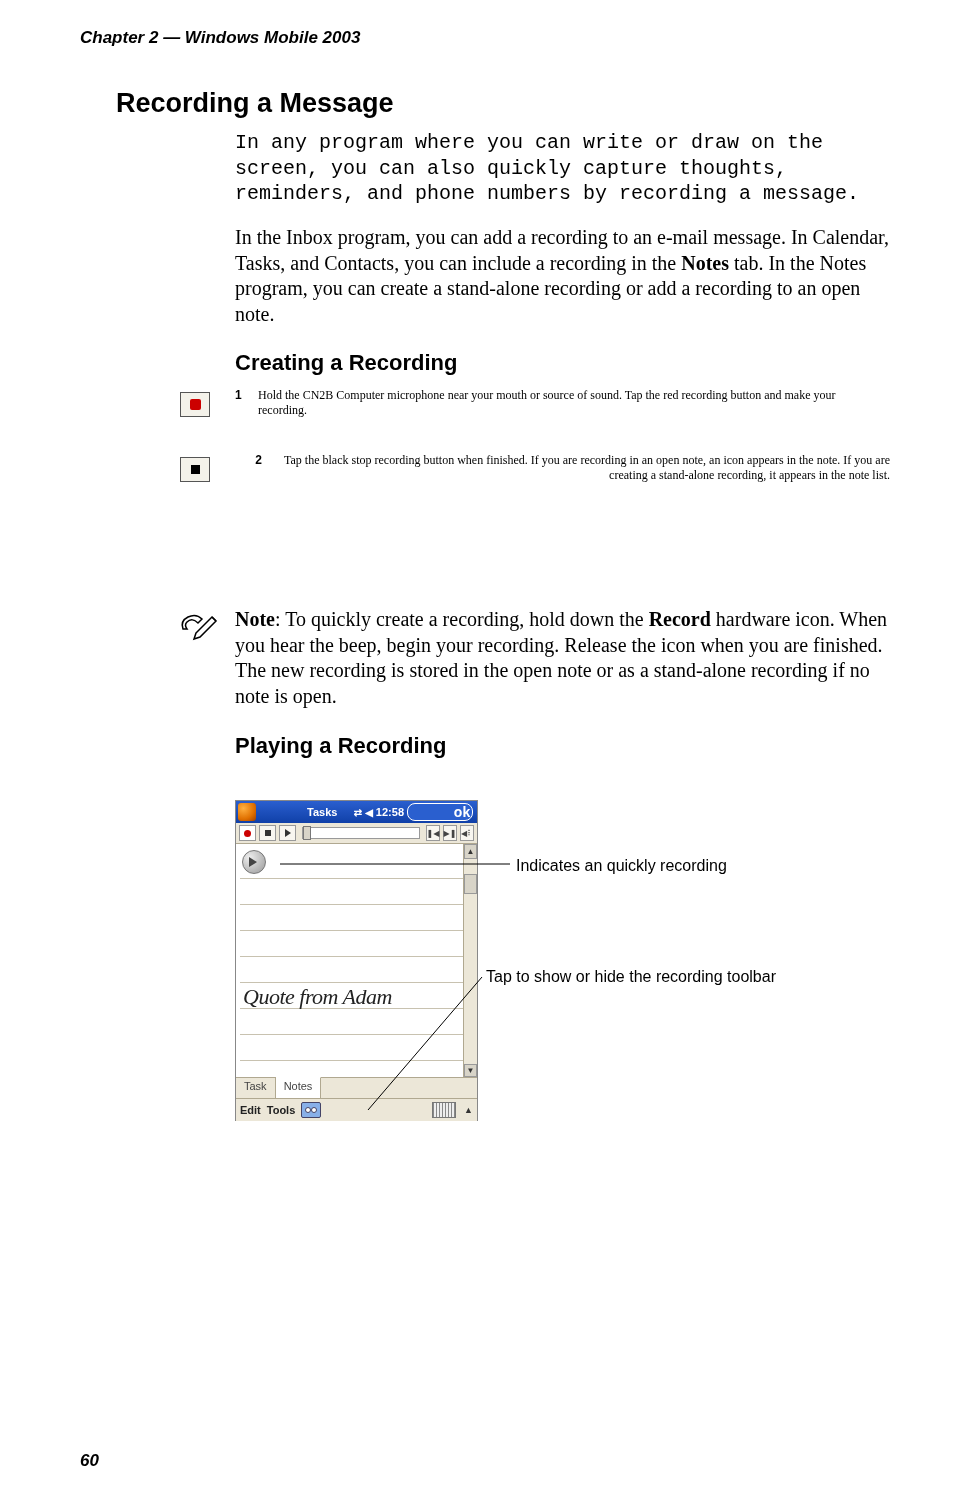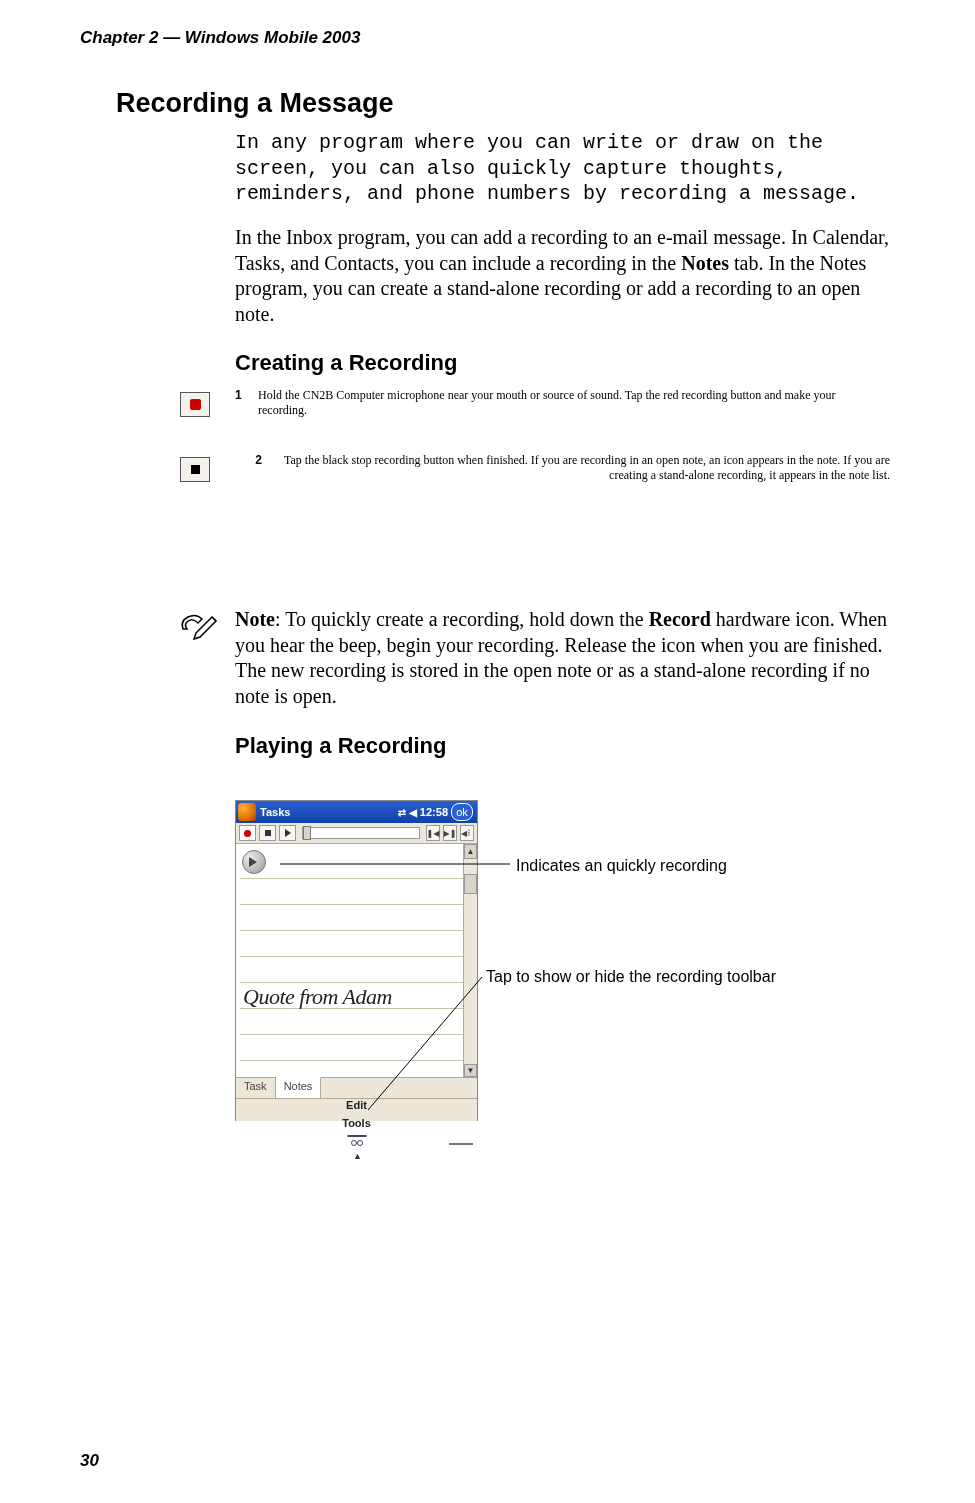--- a/index.html
+++ b/index.html
@@ -144,27 +144,27 @@
     position: relative;
   }
   .ss-start {
     width: 18px;
     height: 18px;
     border-radius: 3px;
     background: radial-gradient(circle at 30% 30%, #ffb040, #e07000 60%, #a04000);
     margin-right: 4px;
     flex: none;
   }
-  .ss-title-text { flex: 1; }
+  .ss-title-text { flex: 1; margin-left: 47px; }
   .ss-status { display: flex; align-items: center; gap: 3px; margin-right: 2px; }
   .ss-ok {
     width: 20px; height: 16px; border-radius: 8px;
     background: #2a5fcf; border: 1px solid #fff;
-    color:#fff; font-size:11px; font-weight:normal;
-    display:flex; align-items:center; justify-content:center;
+    color:#fff; font-size:14px; font-weight:bold;
+    display:flex; align-items:center; justify-content:center;padding-left:44px;
   }
   .ss-toolbar {
     height: 20px;
     background: #ece7d8;
     border-bottom: 1px solid #b0a890;
     display: flex;
     align-items: center;
     padding: 0 3px;
     gap: 3px;
   }
@@ -258,21 +258,20 @@
     background: #ece7d8;
     border-top: 1px solid #b0a890;
     display:flex;
     align-items:center;
     font-size:11px;
     font-weight:bold;
     color:#222;
     padding: 0 4px;
     gap: 6px;
     position:relative;
-    flex-direction:column;
   }
   .ss-cassette {
     width:18px; height:14px;
     background:#88b0e8;
     border:1px solid #446;
     border-radius:2px;
     position:relative;
   }
   .ss-cassette::before, .ss-cassette::after {
     content:""; position:absolute; top:4px; width:4px; height:4px;
@@ -419,15 +418,15 @@
 </div>
 
 <svg style="position:absolute; left:0; top:0; width:975px; height:1503px; pointer-events:none;">
   <line x1="280" y1="864" x2="510" y2="864" stroke="#000" stroke-width="1"></line>
   <line x1="368" y1="1110" x2="482" y2="977" stroke="#000" stroke-width="1"></line>
 </svg>
 
 <div class="callout-text c1-text">Indicates an quickly recording</div>
 <div class="callout-text c2-text">Tap to show or hide the recording toolbar</div>
 
-<div class="footer-left">30</div>
+<div class="footer-left">60</div>
 
 </div>
 
 </body></html>

